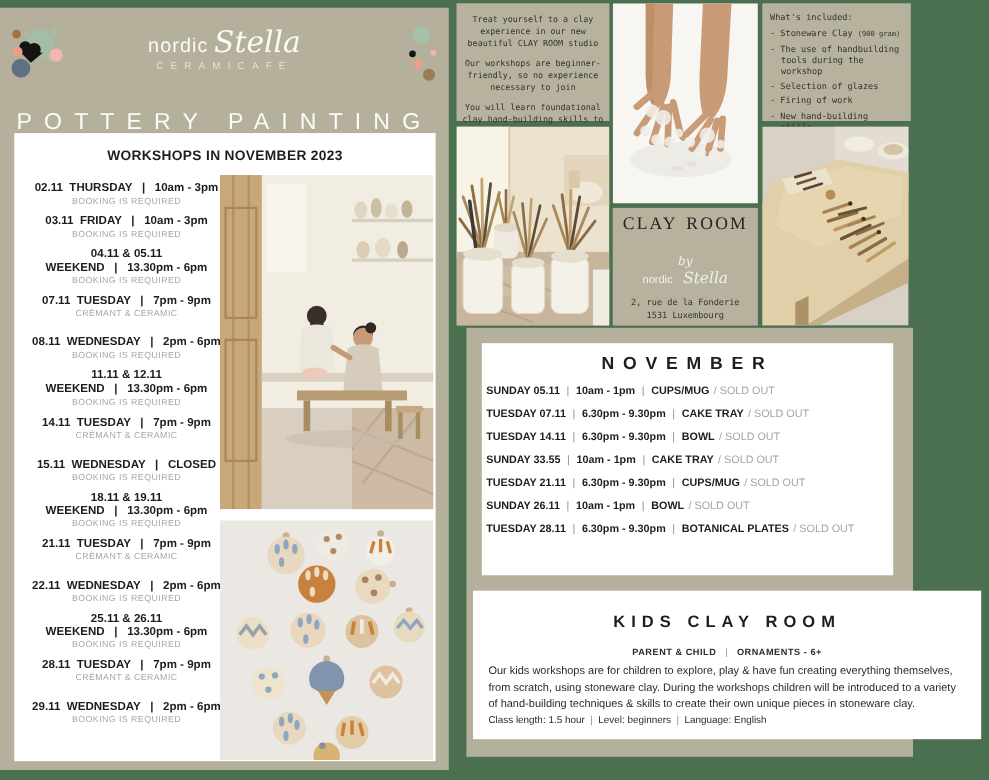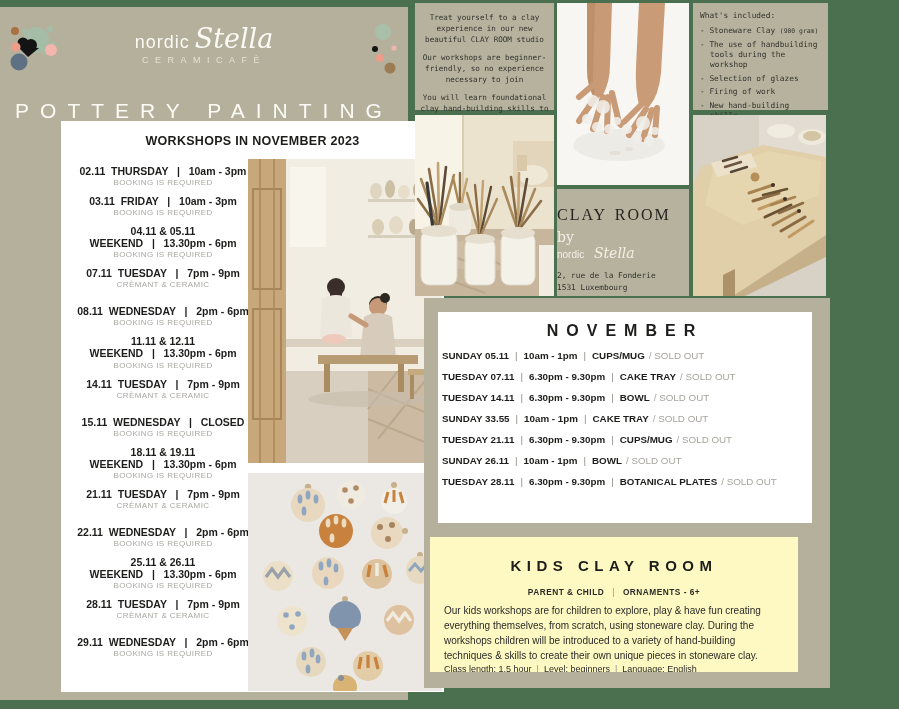--- a/index.html
+++ b/index.html
@@ -10,41 +10,41 @@
   .left-panel{position:absolute;left:0;top:7px;width:408px;height:693px;background:#b4b09c;}
   .brand{position:absolute;top:16px;left:0;width:100%;text-align:center;color:#fdfdf8;}
   .brand-thin{font-size:18px;font-weight:400;letter-spacing:1px;color:#fbfaf4;}
   .brand-script{font-family:"DejaVu Serif",serif;font-style:italic;font-size:27px;margin-left:5px;color:#fbfaf4;}
   .brand-sub{margin-top:1px;font-size:9px;letter-spacing:6.5px;color:#e6e2d2;}
   .main-title{position:absolute;top:78px;left:0;width:100%;text-align:center;color:#fcfbf6;font-size:21px;letter-spacing:11px;font-weight:400;}
   .decor{position:absolute;}
   #decor-left{left:6px;top:10px;}
   #decor-right{left:366px;top:16px;}
 
-  .workshops-card{position:absolute;left:13px;top:114px;width:383px;height:571px;background:#ffffff;overflow:hidden;margin-left:48px;}
+  .workshops-card{position:absolute;left:13px;top:114px;width:383px;height:571px;background:#ffffff;overflow:hidden;}
   .card-heading{margin-top:13px;text-align:center;font-size:12.5px;font-weight:bold;color:#1d1d1b;letter-spacing:.3px;}
   .schedule{position:absolute;left:6px;top:44px;width:192px;text-align:center;color:#1d1d1b;}
   .entry{margin-bottom:8px;}
   .entry.mb-lg{margin-bottom:16px;}
   .e-l1,.e-l2{font-size:10.5px;font-weight:bold;line-height:1.15;white-space:pre-wrap;}
   .e-l1:empty{display:none;}
   .e-note{font-size:8px;color:#a9a7a2;letter-spacing:.4px;margin-top:1px;}
   .photo{position:absolute;display:block;}
   #photo-studio{left:187px;top:38px;width:194px;height:304px;}
   #photo-ornaments{left:187px;top:352px;width:194px;height:218px;}
 
   
   .box{position:absolute;background:#b6b29e;box-sizing:border-box;font-family:"DejaVu Sans Mono",monospace;color:#33322c;}
   #intro-box{left:415px;top:3px;width:139px;height:107px;padding:9px 2px;text-align:center;}
   #intro-box p{margin:0 0 7px;font-size:7.6px;line-height:1.45;white-space:pre-line;}
   #photo-cups{left:415px;top:115px;width:139px;height:181px;}
   #photo-hands{left:557px;top:3px;width:132px;height:182px;}
-  #clayroom-box{left:557px;top:189px;width:132px;height:107px;padding-top:12px;}
+  #clayroom-box{left:557px;top:189px;width:132px;height:107px;text-align:center;}
   .cr-title{font-family:"Liberation Serif",serif;font-variant:small-caps;text-transform:lowercase;font-size:23px;letter-spacing:2px;color:#262420;line-height:1;}
-  .cr-by{font-family:"DejaVu Serif",serif;color:#f2f0e6;font-size:14px;margin-top:5px;}
+  .cr-by{font-family:"DejaVu Serif",serif;font-style:italic;color:#f2f0e6;font-size:11px;margin-top:19px;}
   .cr-brand{color:#f2f0e6;margin-top:0;line-height:1;}
   .cr-brand .t{font-family:"Liberation Sans",sans-serif;font-size:10px;}
   .cr-brand .s{font-family:"DejaVu Serif",serif;font-style:italic;font-size:14px;}
   .cr-address{margin-top:9px;font-size:7.8px;line-height:1.55;color:#33322c;}
   #included-box{left:693px;top:3px;width:135px;height:107px;padding:8px 7px;font-size:7.8px;text-align:left;}
   .inc-title{margin:0 0 6px;}
   .inc-item{padding-left:10px;text-indent:-10px;line-height:1.3;margin-bottom:3.5px;}
   .inc-small{font-size:6.4px;}
   .inc-small:empty{display:none;}
   .inc-fee{margin-top:5px;}
@@ -52,21 +52,21 @@
 
   
   #right-section{position:absolute;left:424px;top:298px;width:406px;height:390px;background:#b4b09c;}
   #november-card{position:absolute;left:14px;top:14px;width:374px;height:211px;background:#fff;overflow:hidden;}
   .nov-title{text-align:center;margin-top:10px;font-size:16px;font-weight:bold;letter-spacing:8px;color:#1d1d1b;}
   .nov-rows{position:absolute;left:4px;top:38px;right:8px;}
   .nrow{font-size:9.8px;color:#1d1d1b;white-space:nowrap;margin-bottom:10px;}
   .nd,.nt,.ni{font-weight:bold;}
   .nsep{color:#8f8d86;font-weight:400;margin:0 6px;}
   .ns{color:#a7a49e;margin-left:4px;}
-  #kids-card{position:absolute;left:6px;top:239px;width:368px;height:135px;background:#fef9c3;padding:8px 14px;box-sizing:border-box;overflow:hidden;}
+  #kids-card{position:absolute;left:6px;top:239px;width:462px;height:135px;background:#ffffff;padding:8px 14px;box-sizing:border-box;overflow:hidden;}
   .kids-title{text-align:center;font-size:15px;font-weight:bold;letter-spacing:5.5px;color:#1d1d1b;}
   .kids-sub{text-align:center;font-size:8.3px;color:#2a2a28;margin-top:2px;letter-spacing:.5px;font-weight:bold;}
   .kids-sub .nsep{margin:0 8px;}
   .kids-body{font-size:10px;line-height:1.5;color:#2a2a28;margin-top:6px;}
   .kids-class{font-size:9px;color:#2a2a28;margin-top:1px;}
   .kids-class .nsep{margin:0 5px;}
 </style>
 </head>
 <body>
 

